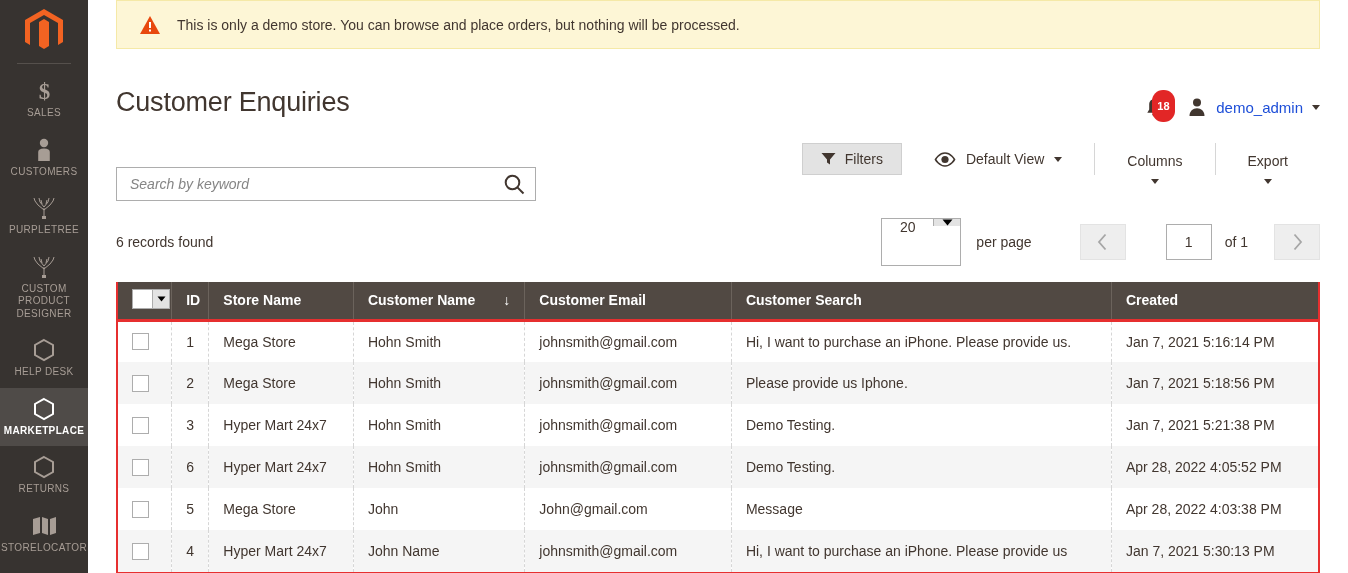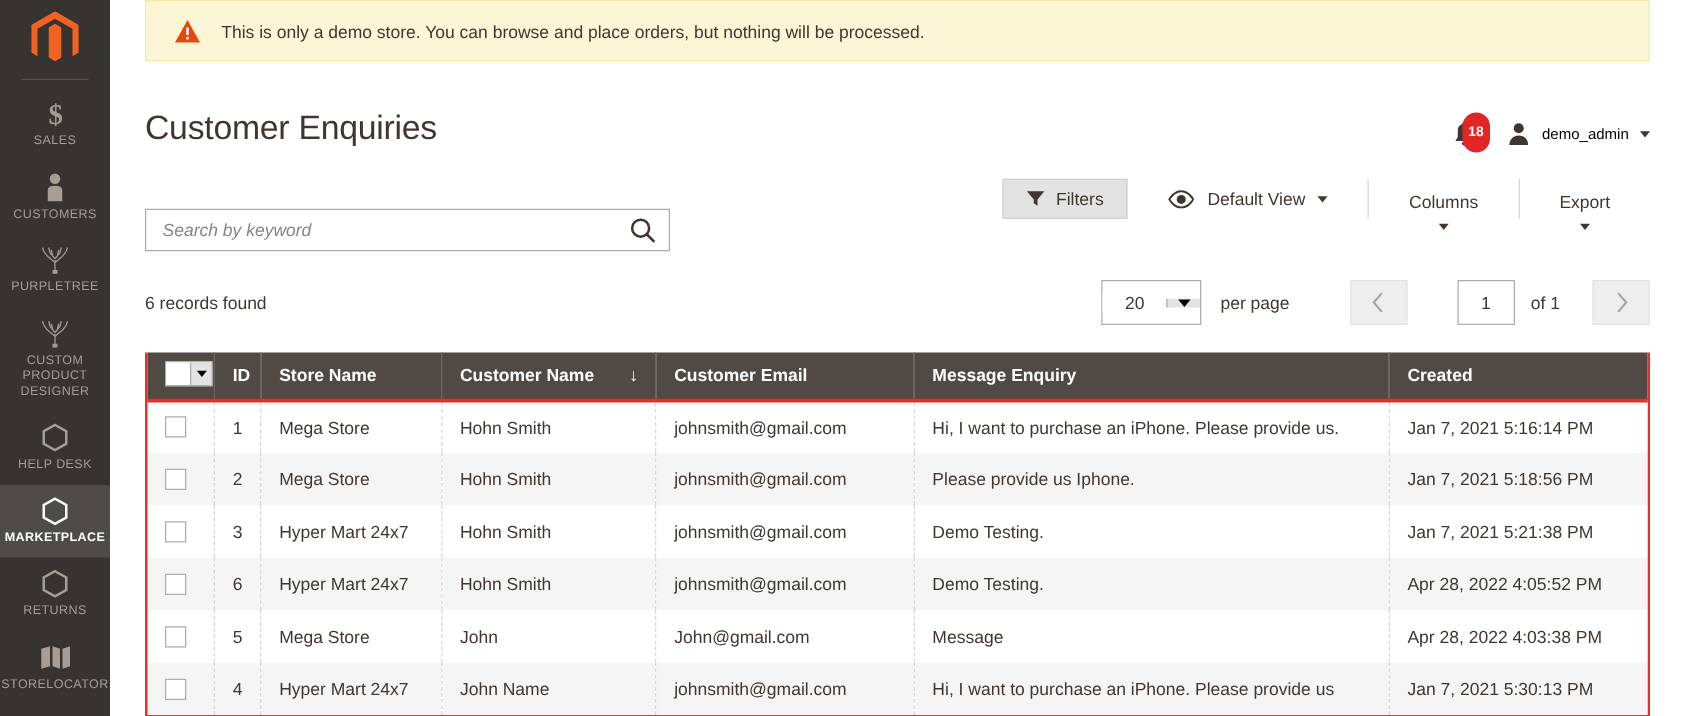--- a/index.html
+++ b/index.html
@@ -54,21 +54,21 @@
 
   .head-right { display: flex; align-items: center; gap: 20px; padding-top: 9px; }
   .notif { position: relative; width: 26px; height: 26px; display: flex; align-items: center; justify-content: center; cursor: pointer; }
   .badge {
     position: absolute; top: -4px; left: 11px;
     background: #e22626; color: #fff; border-radius: 11px;
     min-width: 22px; height: 19px; font-size: 11px; font-weight: 700;
     display: flex; align-items: center; justify-content: center; padding: 16px 5px;
   }
   .admin-user { display: flex; align-items: center; gap: 9px; cursor: pointer; }
-  .admin-name { font-size: 12px; color: #000000; }
+  .admin-name { font-size: 15px; color: #1d4ed8; }
   .caret { width: 0; height: 0; border-left: 4.5px solid transparent; border-right: 4.5px solid transparent; border-top: 5px solid #41362f; }
 
   
   .toolbar-row { display: flex; align-items: flex-start; justify-content: space-between; margin-top: 23px; }
   .search-box {
     width: 420px; height: 34px; border: 1px solid #adadad; background: #fff;
     display: flex; align-items: center; padding: 0 10px 0 13px; position: relative; margin-top: 24px;
   }
   .search-input {
     flex: 1; border: none; outline: none; font-size: 14px; font-style: italic;
@@ -86,21 +86,21 @@
   }
   .tool-group { display: flex; align-items: center; gap: 10px; padding: 0 32px; cursor: pointer; height: 32px; }
   .tool-group + .tool-group { border-left: 1px solid #d6d6d6; flex-direction: column; }
   .tool-label { font-size: 14px; color: #41362f; }
 
   
   .pager-row { display: flex; align-items: center; justify-content: space-between; margin-top: 23px; height: 36px; }
   .records-found { font-size: 14px; color: #41362f; }
   .pager { display: flex; align-items: center; gap: 0; }
   .perpage-select {
-    display: flex; align-items: center; border: 1px solid #adadad; height: 36px; width: 80px; cursor: pointer;
+    display: flex; align-items: flex-start; border: 1px solid #adadad; height: 48px; width: 80px; cursor: pointer;
   }
   .perpage-val { flex: 1; display: flex; align-items: center; justify-content: center; font-size: 14px; color: #41362f; background: #fff; }
   .perpage-arrow { width: 27px; background: #e3e3e3; border-left: 1px solid #adadad; display: flex; align-items: center; justify-content: center; }
   .per-page-label { font-size: 14px; color: #41362f; margin-left: 15px; }
   .pg-btn {
     width: 46px; height: 36px; background: #eeeeee; border: 1px solid #e3e3e3;
     display: flex; align-items: center; justify-content: center; cursor: pointer; color: #a6a6a6;
   }
   .pg-input {
     width: 46px; height: 36px; border: 1px solid #adadad; background: #fff;
@@ -406,21 +406,21 @@
               <th>
                 <span class="th-sort">
                   <span>Customer Name</span>
                   <span class="sort-arrow">↓</span>
                 </span>
               </th>
               <th>
                 <span>Customer Email</span>
               </th>
               <th>
-                <span>Message Enquiry</span>
+                <span>Customer Search</span>
               </th>
               <th>
                 <span>Created</span>
               </th>
             </tr>
           </thead>
           <tbody id="grid-body">
               <tr class="odd">
                 <td>
                   <span class="row-cb"></span>

